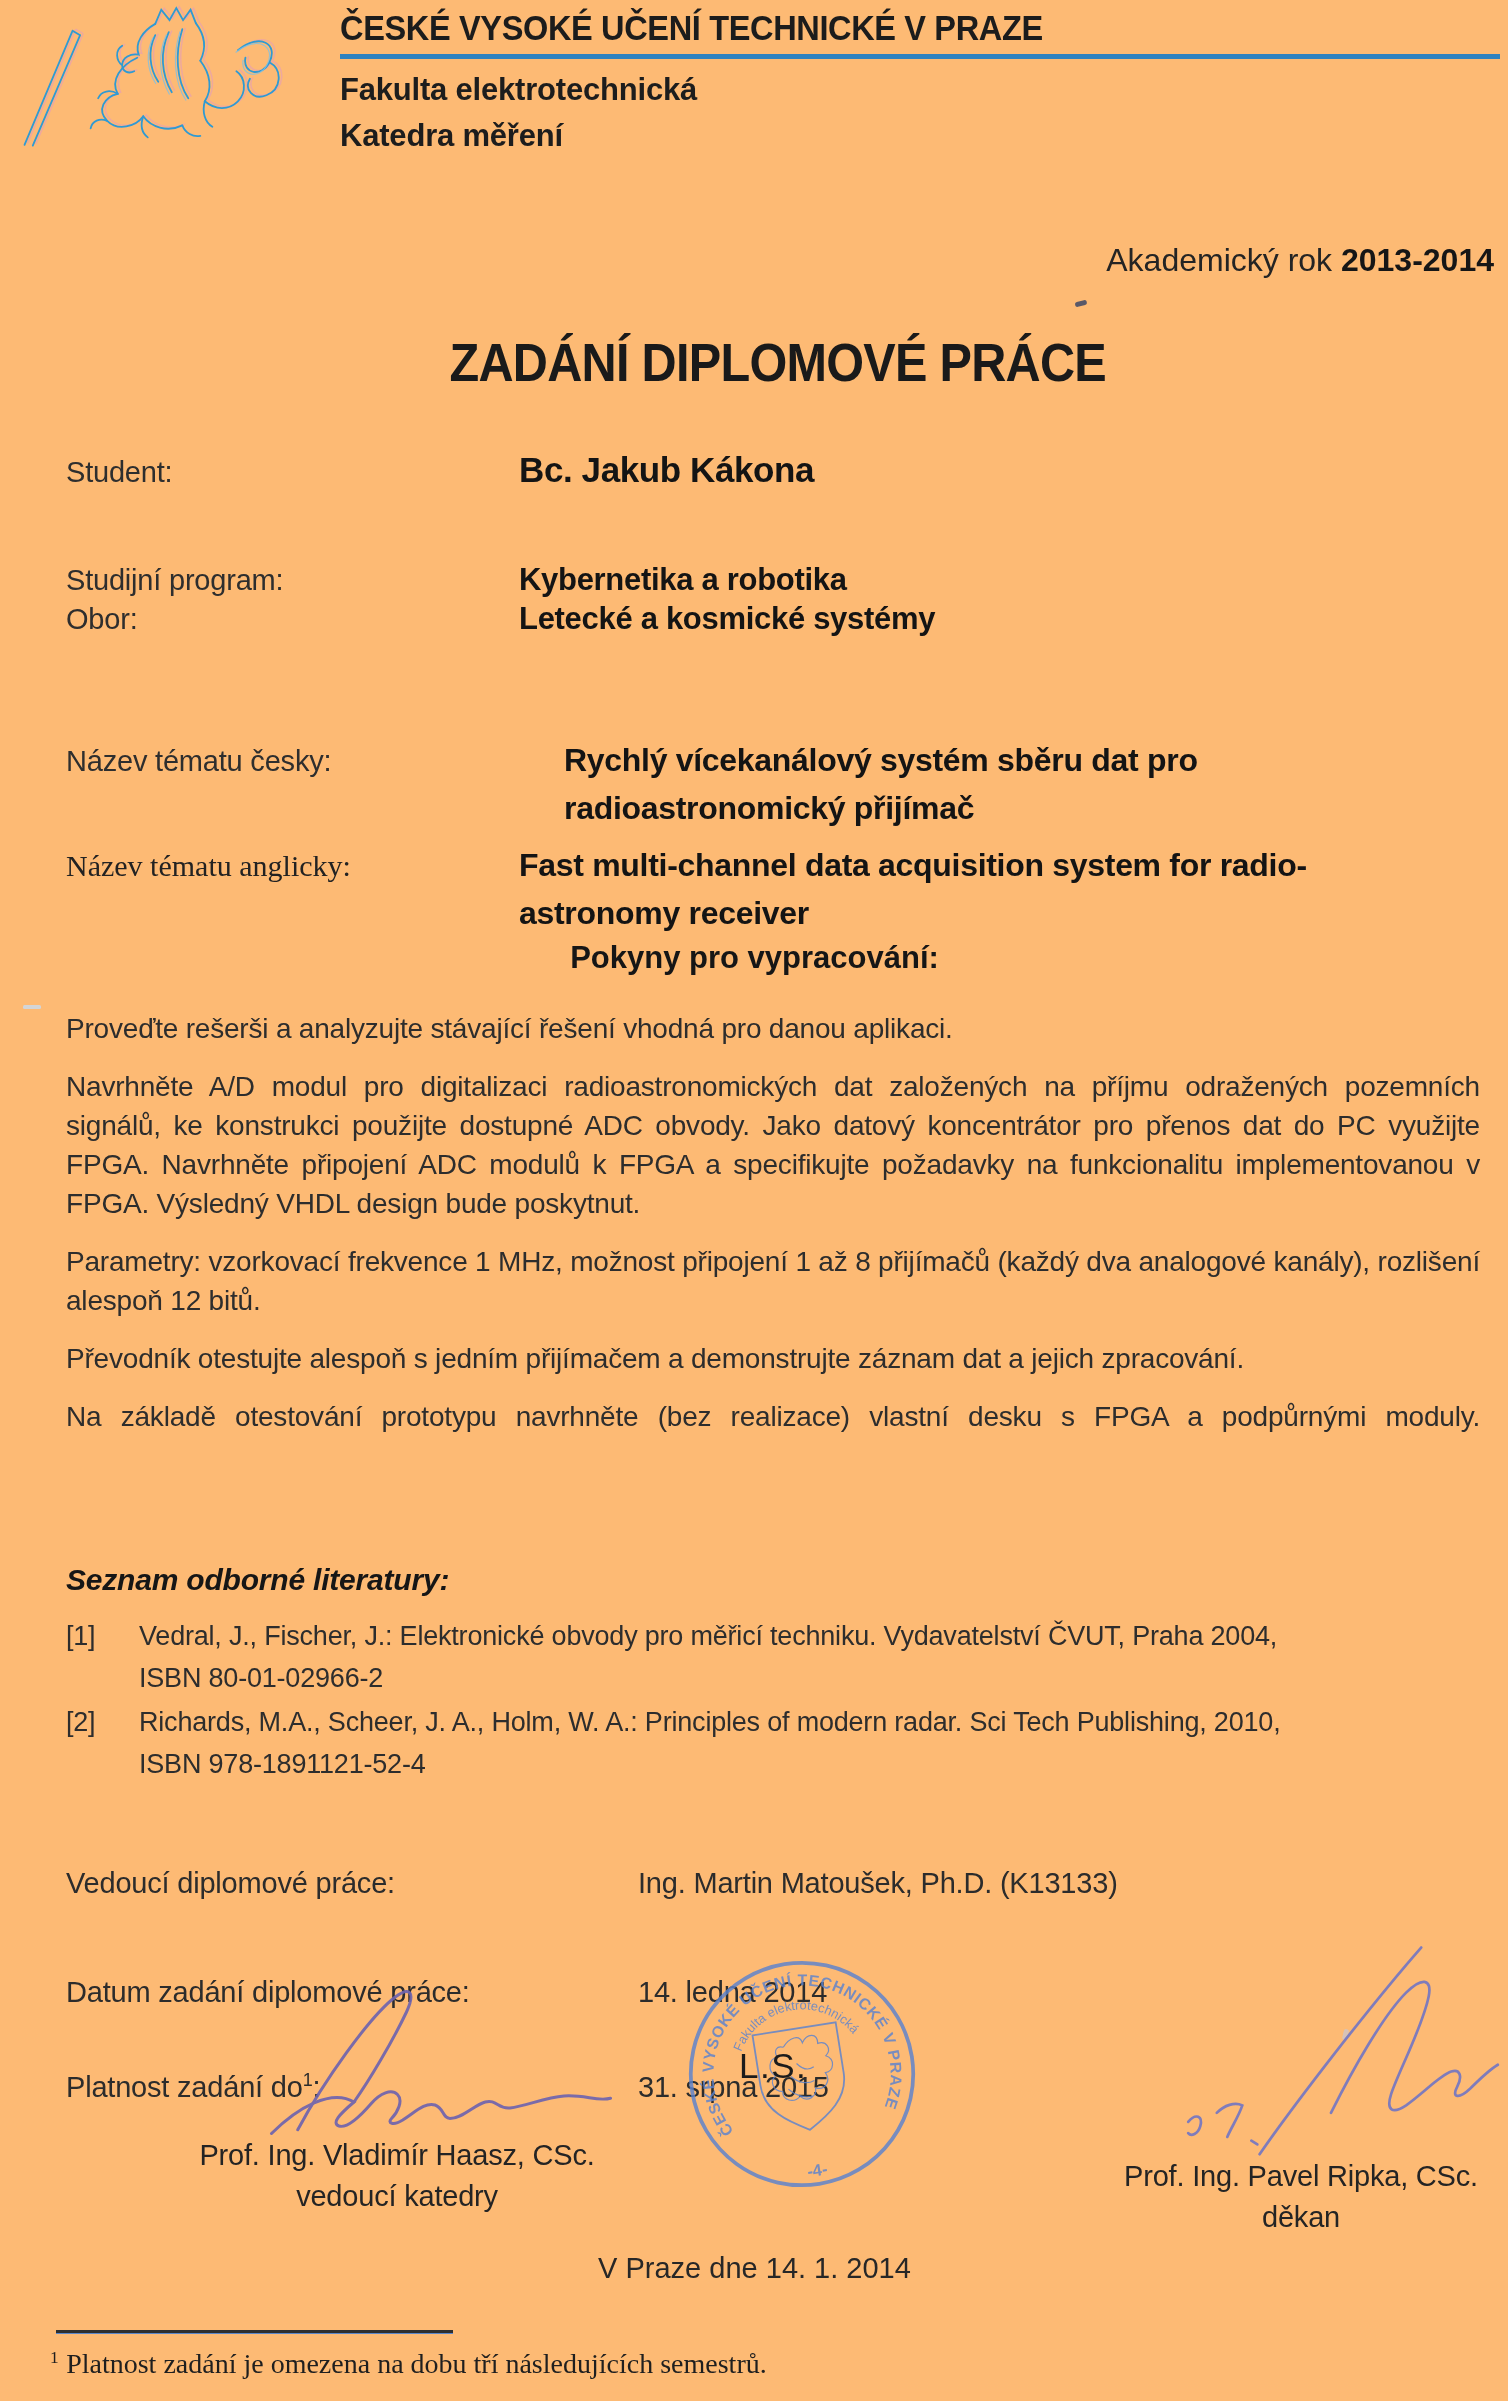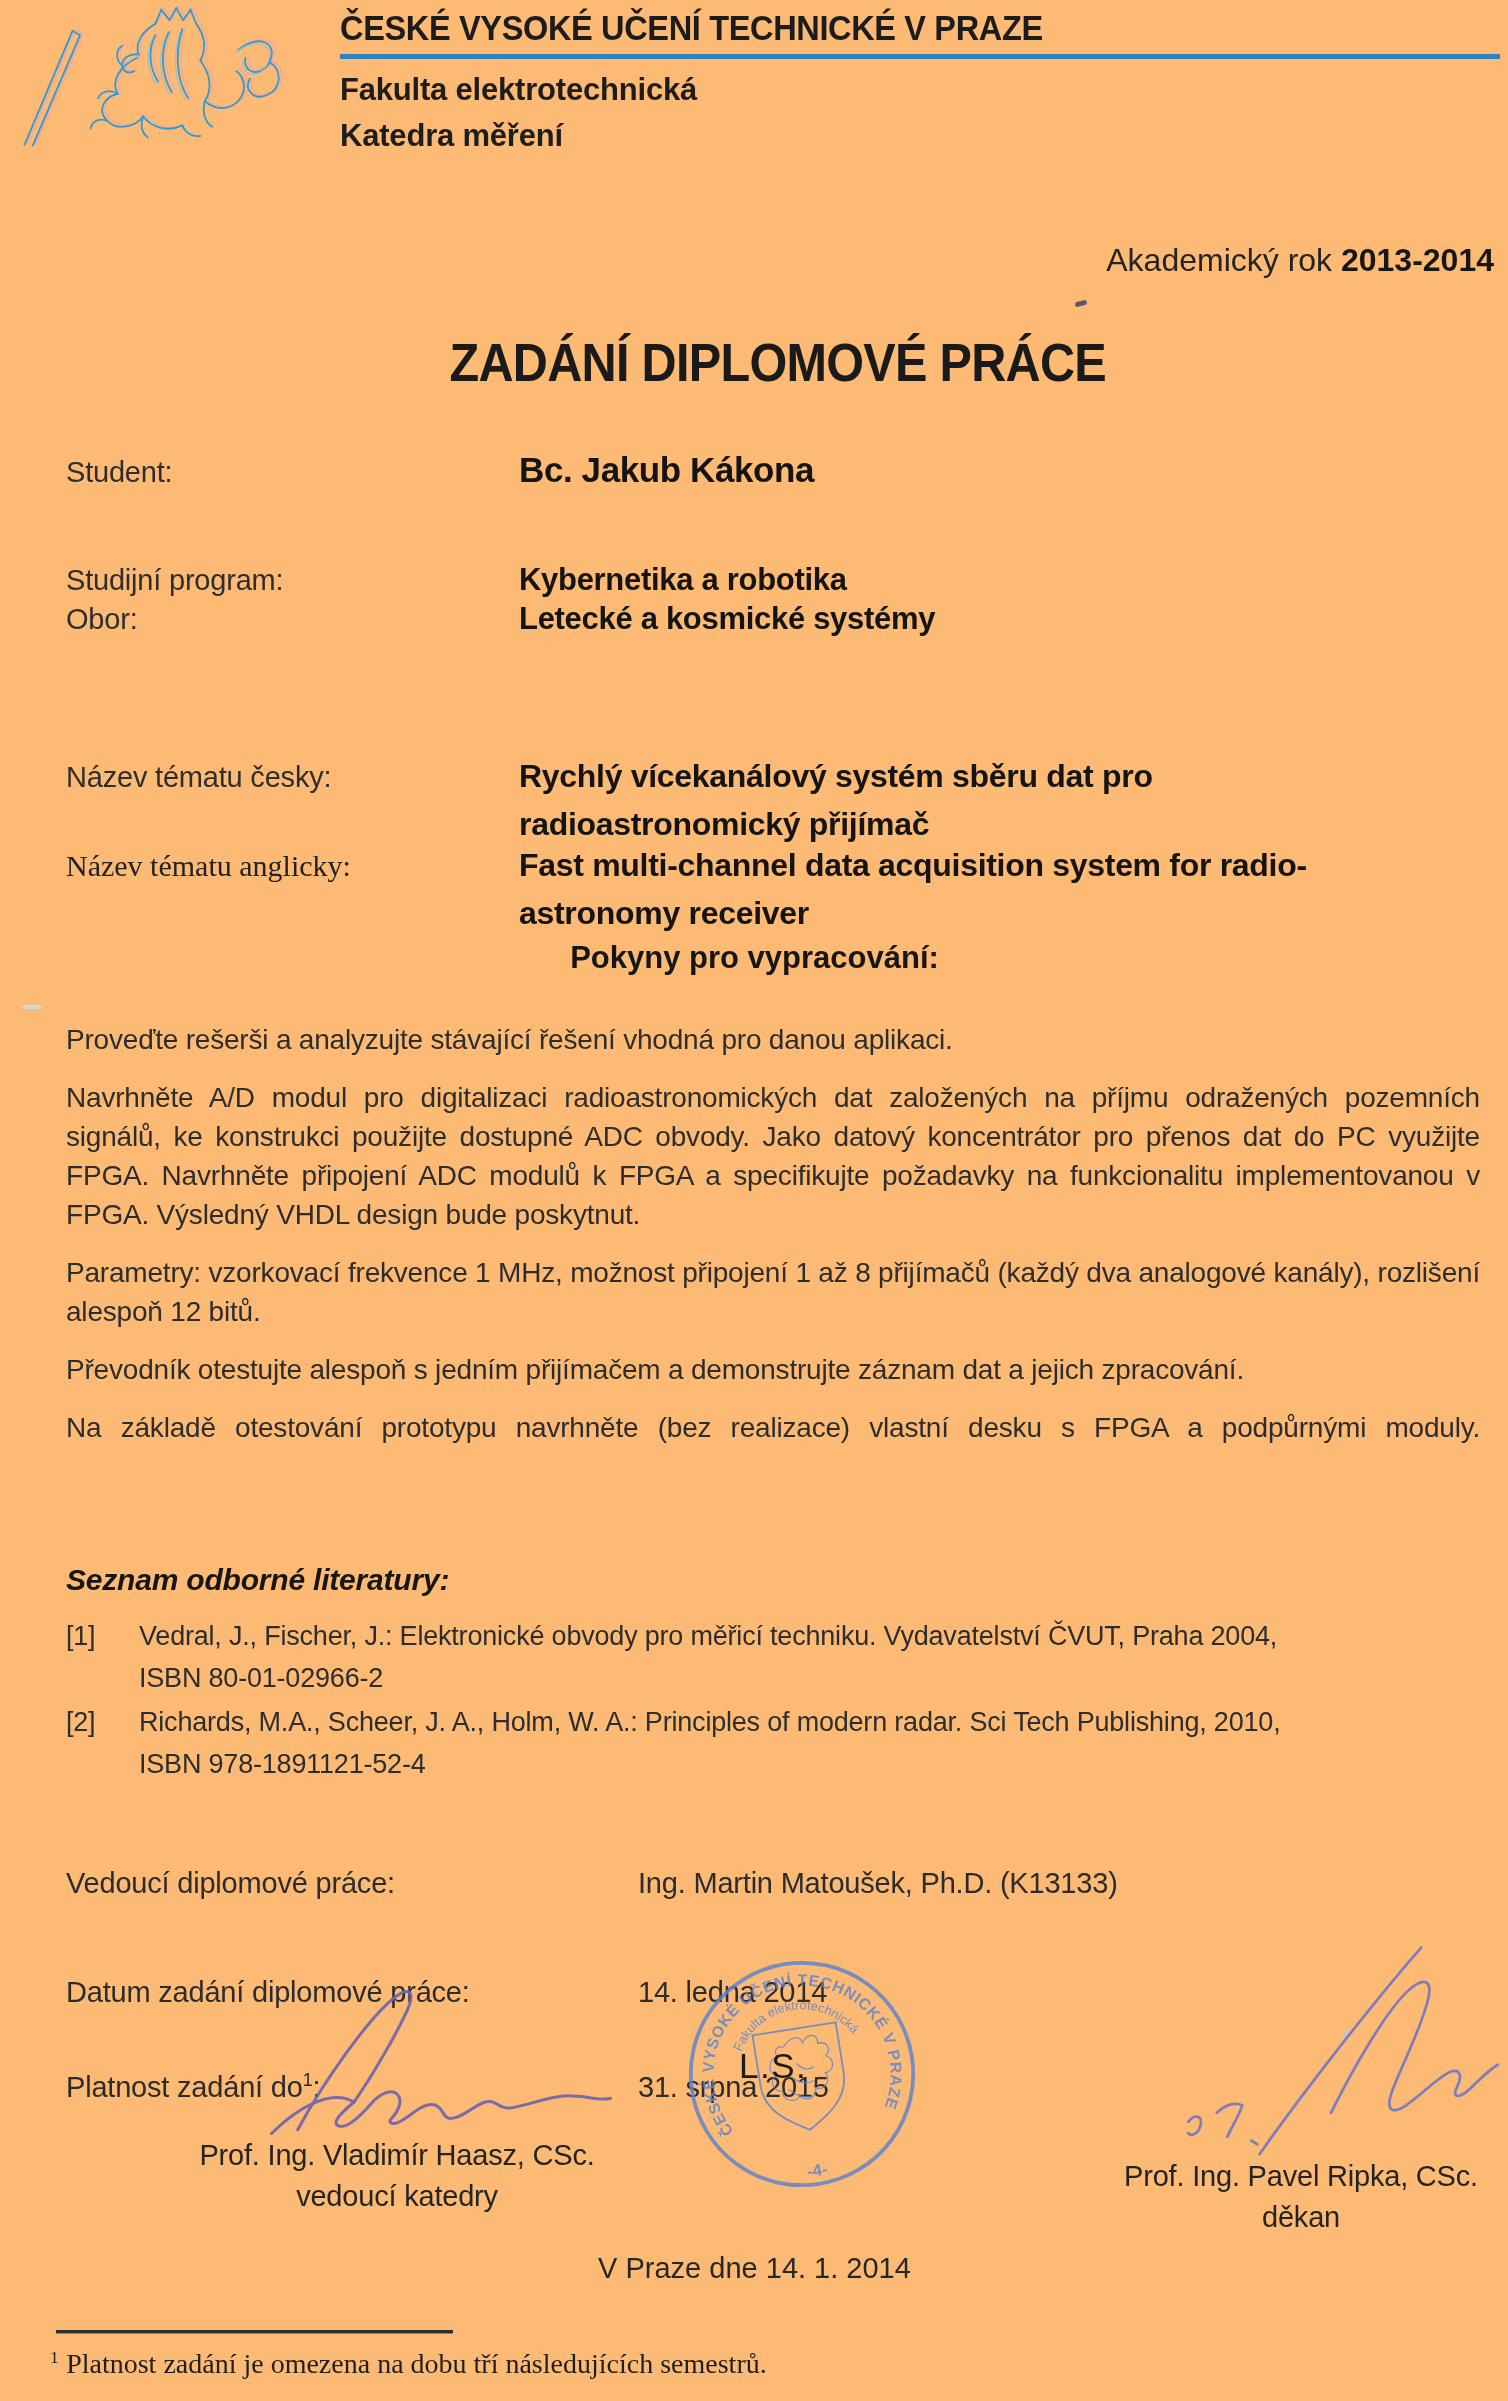--- a/index.html
+++ b/index.html
@@ -37,21 +37,21 @@
   
   .info-row{left:66px; width:1414px; display:grid; grid-template-columns:453px auto; align-items:baseline;}
   .lbl{font-size:29px; color:#2e2e2e; letter-spacing:-0.2px;}
   .lbl-serif{font-family:"Liberation Serif","DejaVu Serif",serif; font-size:30px; color:#222;}
   .val-xl{font-size:35px; font-weight:bold; color:#141414; letter-spacing:-0.4px;}
   .val-lg{font-size:31px; font-weight:bold; color:#141414; letter-spacing:-0.3px; line-height:39px;}
   .val-topic{font-size:32px; font-weight:bold; color:#141414; letter-spacing:-0.3px; line-height:48px;}
   
   .section-head{left:0; right:0; text-align:center; font-size:31px; font-weight:bold; color:#161616;}
   .paras{left:66px; width:1414px; font-size:28px; line-height:39px; color:#2d2d2d; letter-spacing:-0.2px;}
-  .paras p{margin:12px 0 19px 0; text-align:justify;}
+  .paras p{margin:1px 0 19px 0; text-align:justify;}
   .paras p.stretch{text-align-last:justify;}
   
   .lit-head{left:66px; font-size:30px; font-weight:bold; color:#161616; letter-spacing:-0.2px;}
   .lit-item{left:66px; width:1414px; display:grid; grid-template-columns:73px auto;
     font-size:27px; line-height:42px; color:#2d2d2d; letter-spacing:-0.2px;}
   
   .sign-row{left:66px; width:1414px; display:grid; grid-template-columns:572px auto;
     align-items:baseline; font-size:29px; color:#2c2c2c; letter-spacing:-0.2px;}
   .sign-row sup{font-size:18px;}
   
@@ -134,21 +134,21 @@
   <div class="abs info-row" style="top:560px;">
     <div class="lbl">Studijní program:</div>
     <div class="val-lg">Kybernetika a robotika</div>
   </div>
 
   <div class="abs info-row" style="top:599px;">
     <div class="lbl">Obor:</div>
     <div class="val-lg">Letecké a kosmické systémy</div>
   </div>
 
-  <div class="abs info-row" style="top:752px;">
+  <div class="abs info-row" style="top:736px;gap:45px;">
     <div class="lbl">Název tématu česky:</div>
     <div>
       <div class="val-topic">Rychlý vícekanálový systém sběru dat pro</div>
       <div class="val-topic">radioastronomický přijímač</div>
     </div>
   </div>
 
   <div class="abs info-row" style="top:841px;">
     <div class="lbl-serif">Název tématu anglicky:</div>
     <div>

